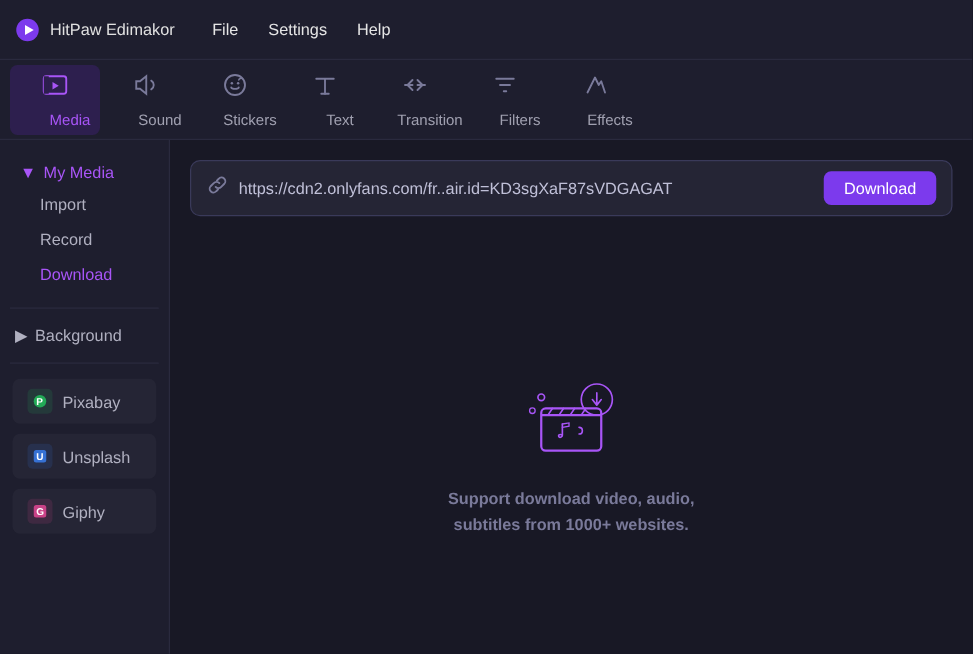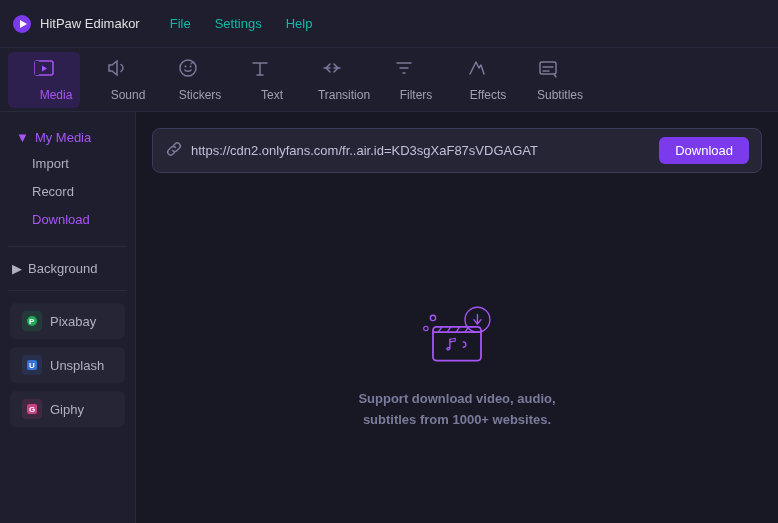--- a/index.html
+++ b/index.html
@@ -31,21 +31,21 @@
       font-weight: 500;
       color: #e0e0e0;
       margin-right: 12px;
     }
     .titlebar-menu {
       display: flex;
       gap: 4px;
     }
     .titlebar-menu-item {
       font-size: 13px;
-      color: #14b8a6;
+      color: #e5e5e5;
       padding: 2px 10px;
       cursor: pointer;
       border-radius: 4px;
     }
 
     
     .toolbar {
       display: flex;
       align-items: center;
       background: #1e1e2e;
@@ -302,30 +302,20 @@
 
   <div class="toolbar-item">
     <span class="toolbar-icon">
       <svg width="22" height="22" viewBox="0 0 22 22" fill="none">
         <path d="M5 17L11 5l3 6 2-3 3 9" stroke="#7a7a9a" stroke-width="1.5" stroke-linecap="round" stroke-linejoin="round"></path>
       </svg>
     </span>
     <span class="toolbar-label">Effects</span>
   </div>
 
-  <div class="toolbar-item">
-    <span class="toolbar-icon">
-      <svg width="22" height="22" viewBox="0 0 22 22" fill="none">
-        <rect x="3" y="5" width="16" height="12" rx="2" stroke="#7a7a9a" stroke-width="1.5"></rect>
-        <path d="M6 10h10M6 14h6" stroke="#7a7a9a" stroke-width="1.5" stroke-linecap="round"></path>
-        <path d="M17 17l2 3" stroke="#7a7a9a" stroke-width="1.5" stroke-linecap="round"></path>
-      </svg>
-    </span>
-    <span class="toolbar-label">Subtitles</span>
-  </div>
 </div>
 
 <div class="main">
 
   <div class="sidebar">
 
     <div class="sidebar-section">
       <div class="sidebar-section-header">
         <span style="color:#a855f7">▼</span>
         <span>My Media</span>

